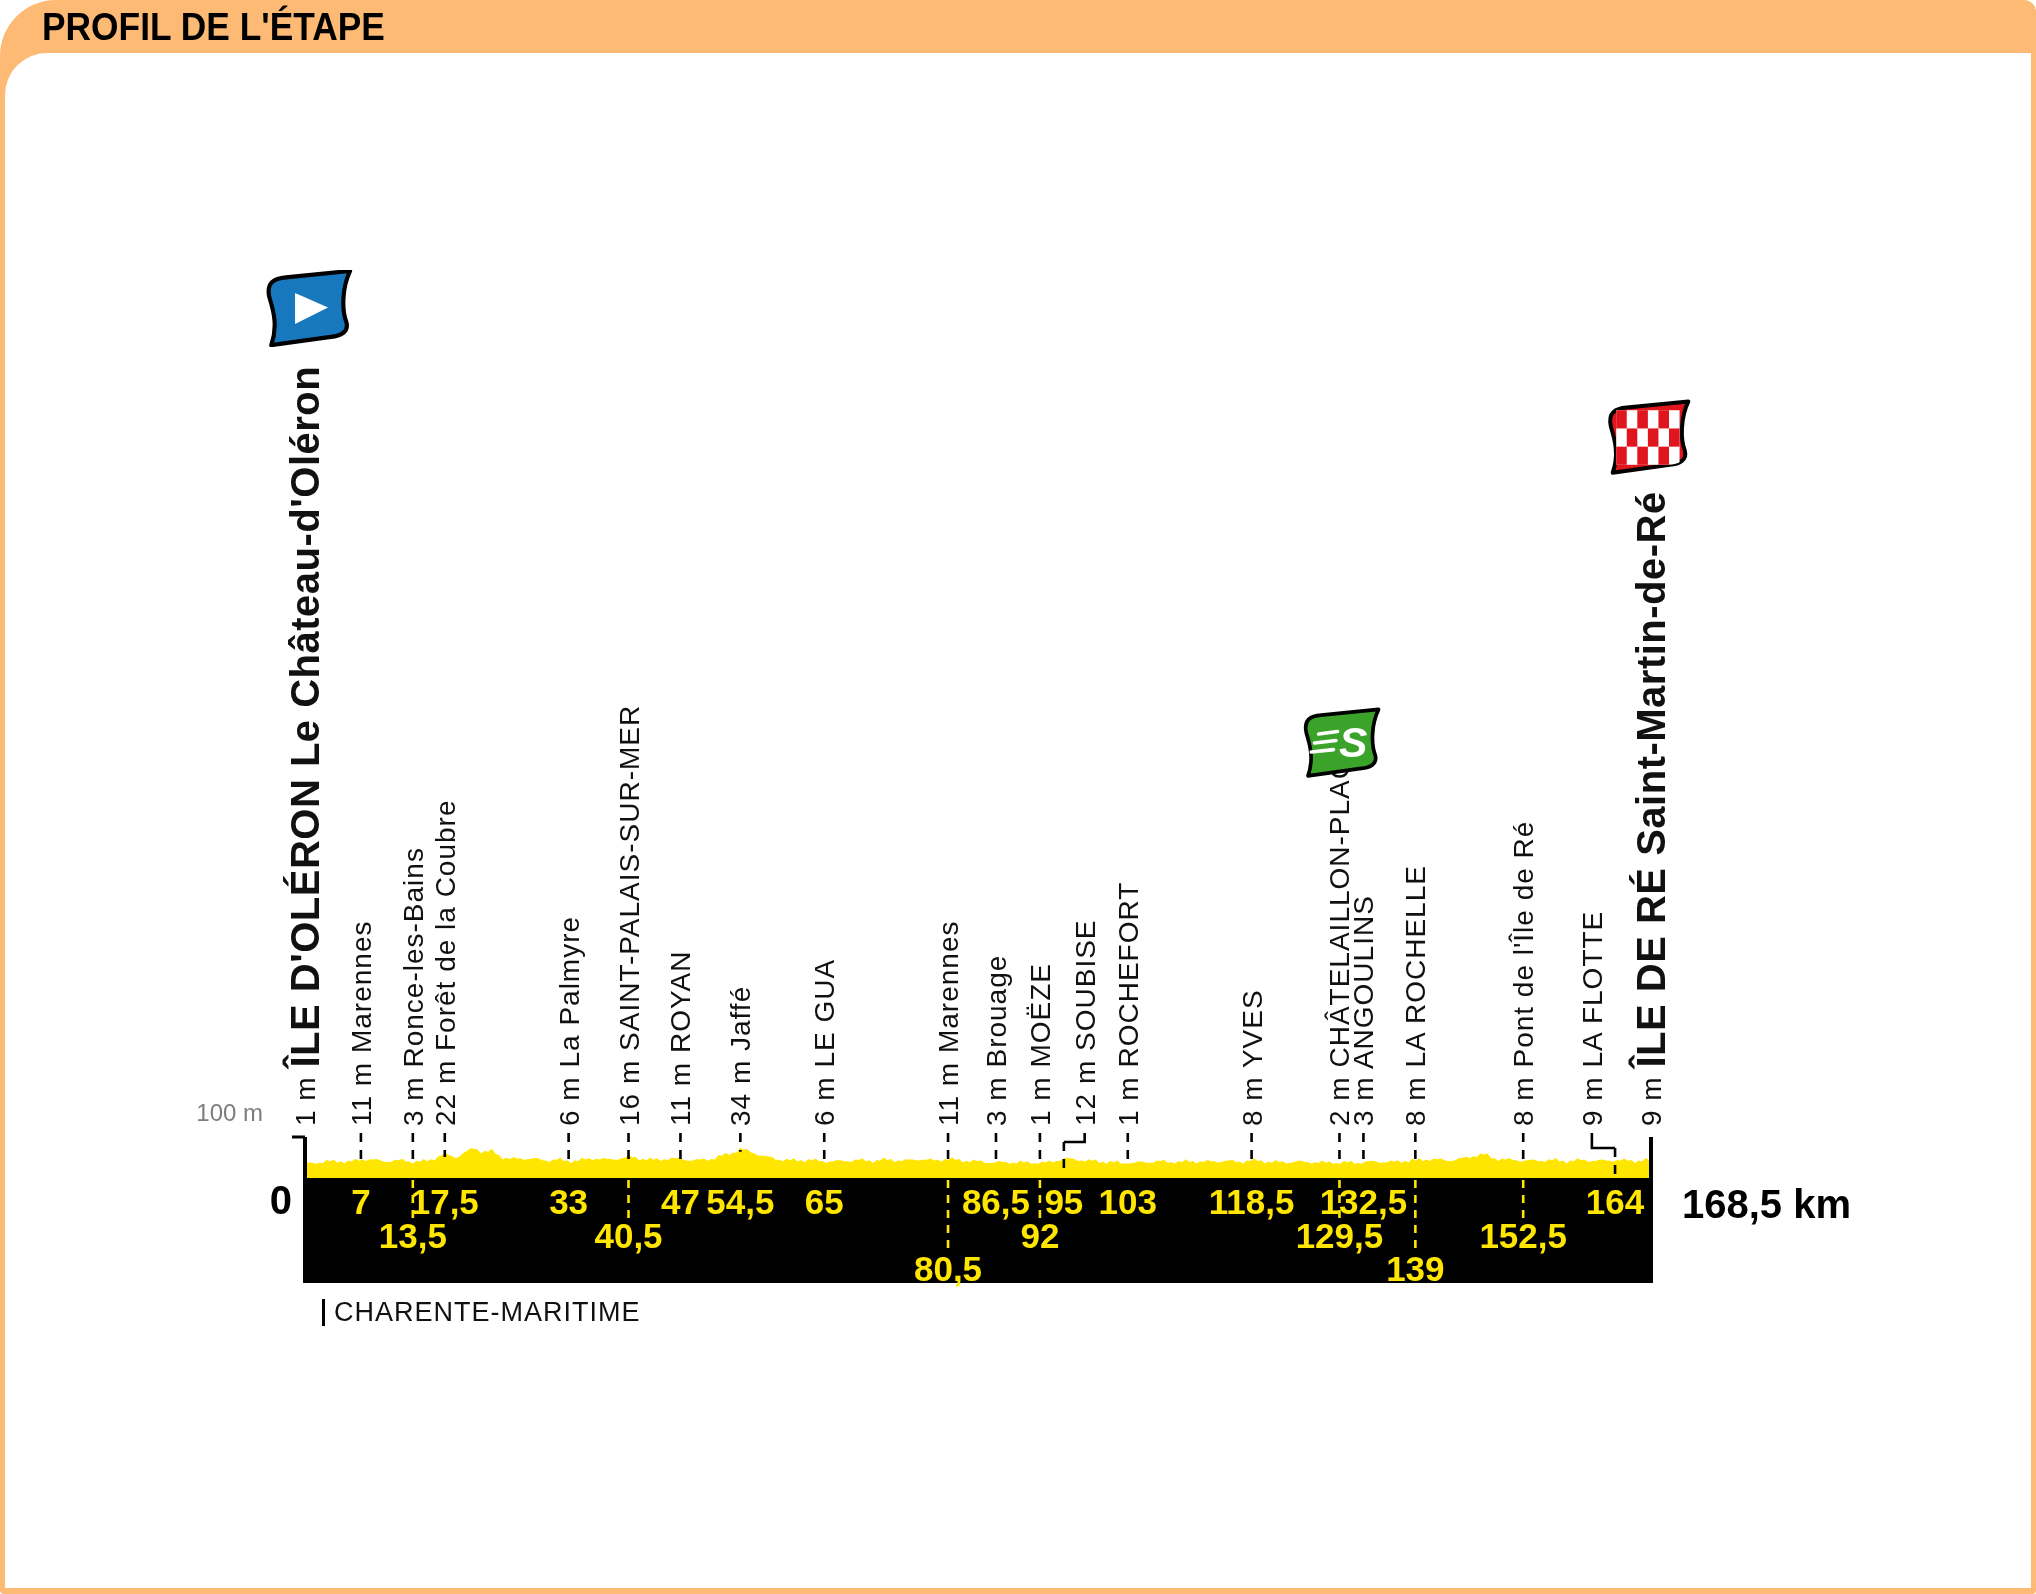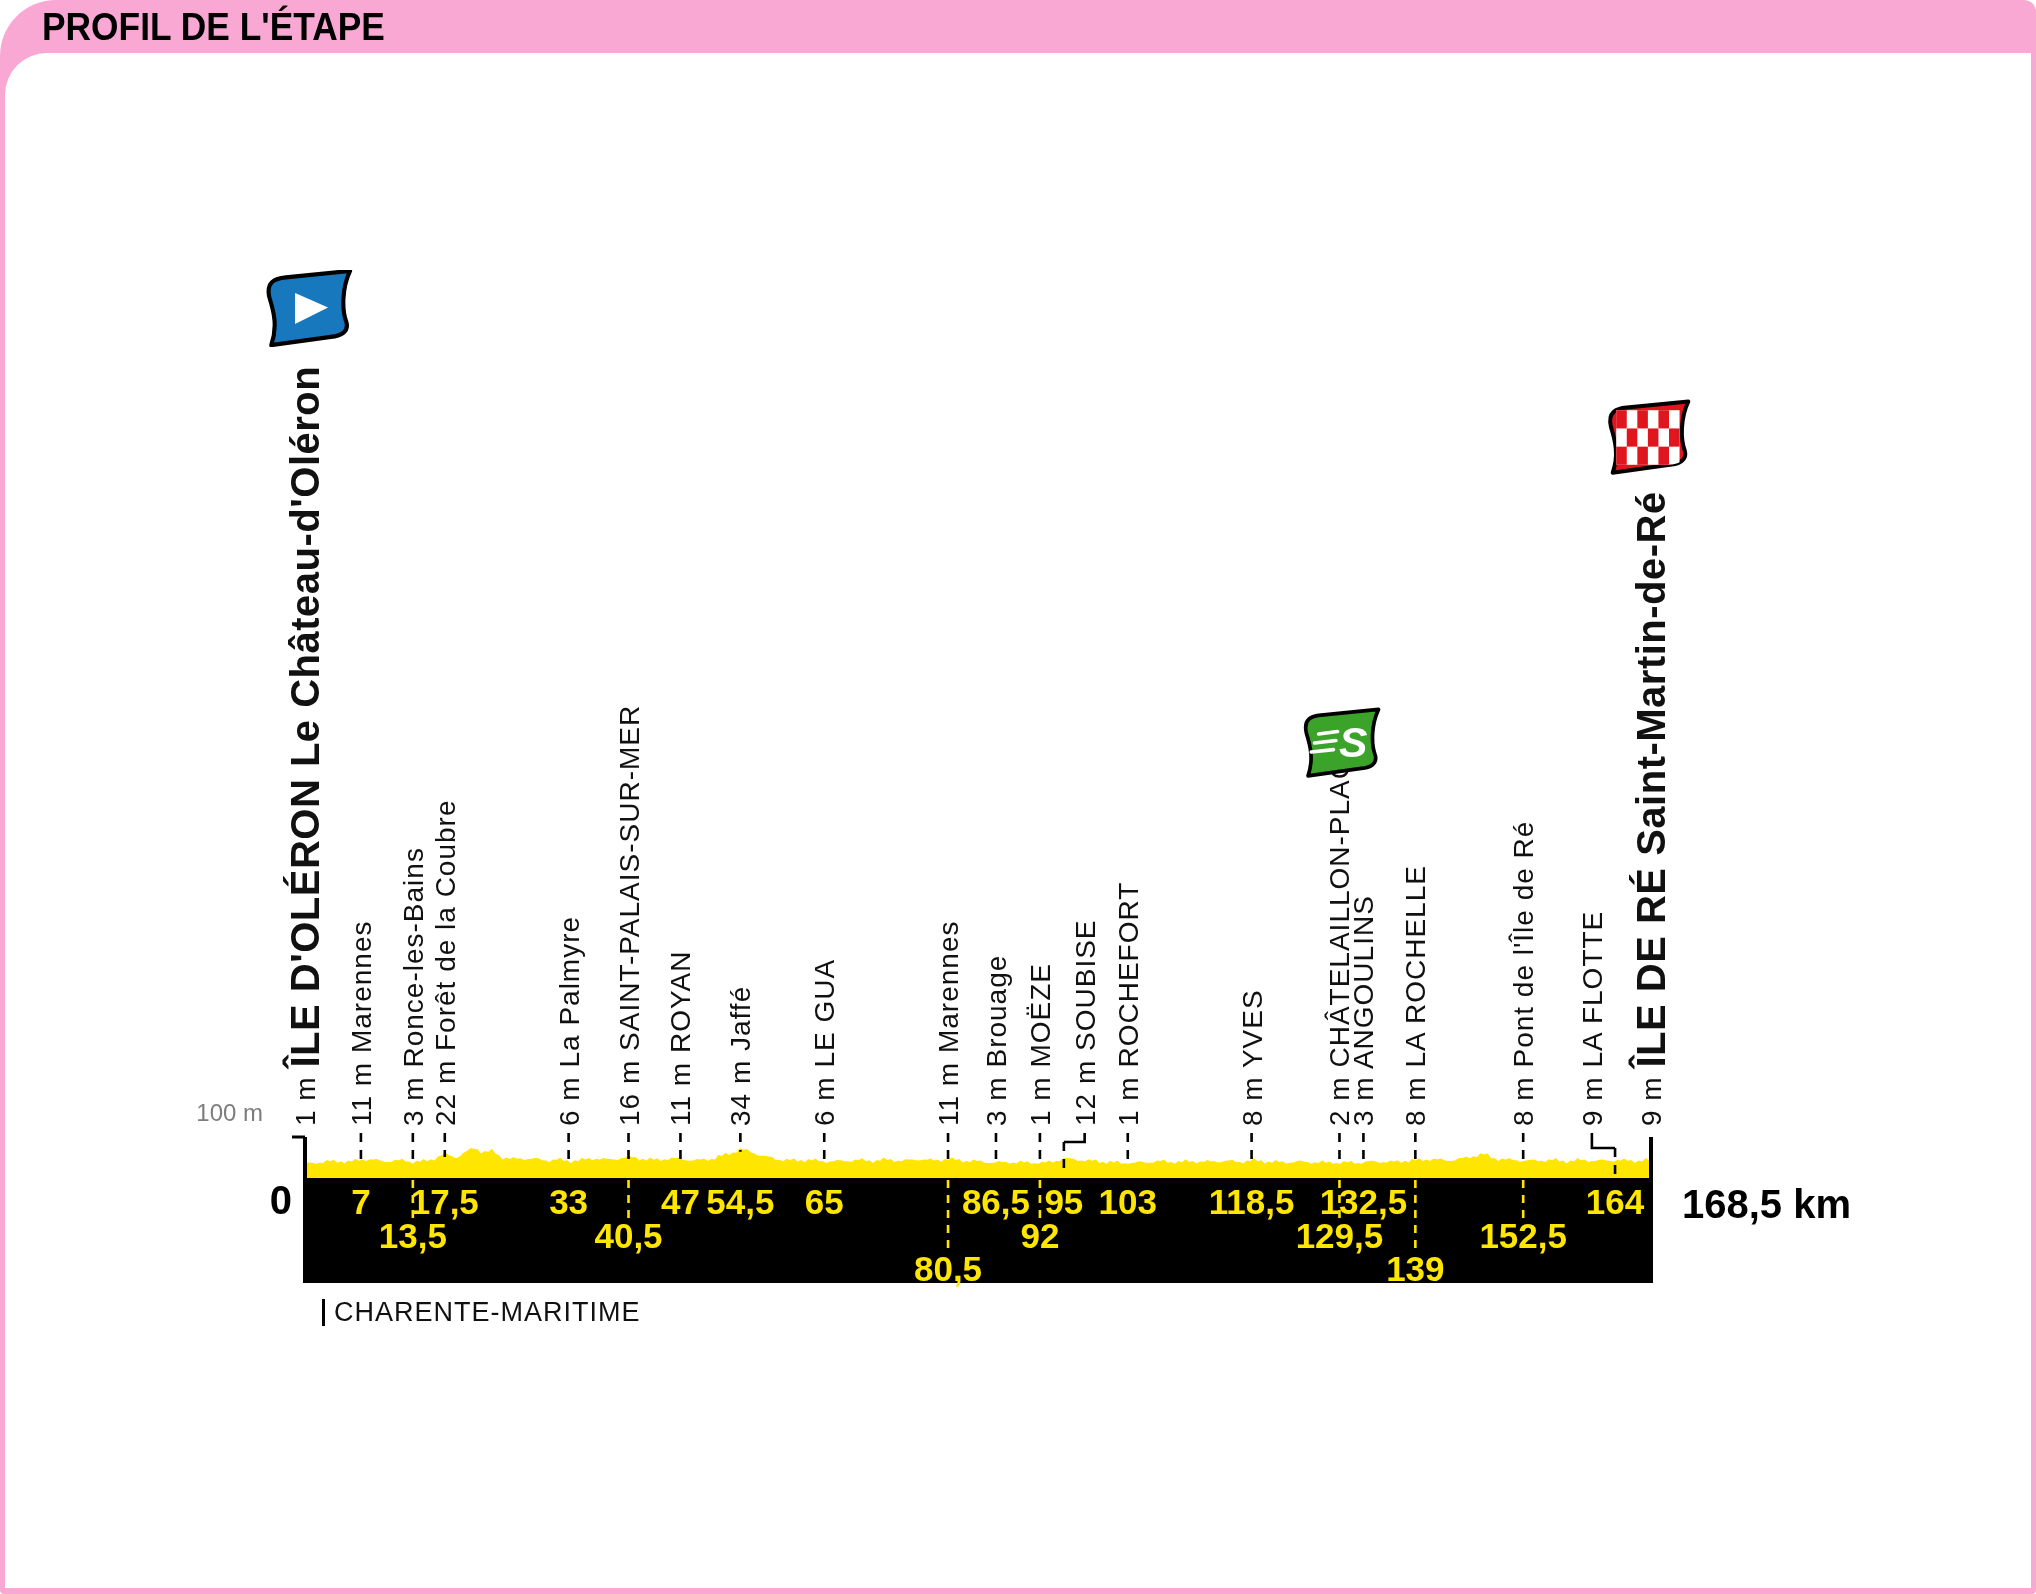--- a/index.html
+++ b/index.html
@@ -1,18 +1,18 @@
 <!DOCTYPE html>
 <html><head>
 <meta charset="utf-8">
 <style>
   html,body{margin:0;padding:0;}
   body{width:2036px;height:1594px;position:relative;background:#ffffff;overflow:hidden;
        font-family:"Liberation Sans", sans-serif;}
-  .card{position:absolute;inset:0;background:#f9a8d4;border-radius:56px 12px 4px 4px;}
+  .card{position:absolute;inset:0;background:#fdba74;border-radius:56px 12px 4px 4px;}
   .content{position:absolute;left:5px;right:5px;top:53px;bottom:6px;background:#ffffff;
            border-radius:42px 0 0 0;}
   .title{position:absolute;left:42px;top:6px;font-size:38px;font-weight:bold;color:#000;
          transform:scaleX(0.93);transform-origin:left center;letter-spacing:0px;white-space:nowrap;}
   #chart-svg{position:absolute;left:0;top:0;}
   .icon{position:absolute;}
 </style>
 </head>
 <body>
 

